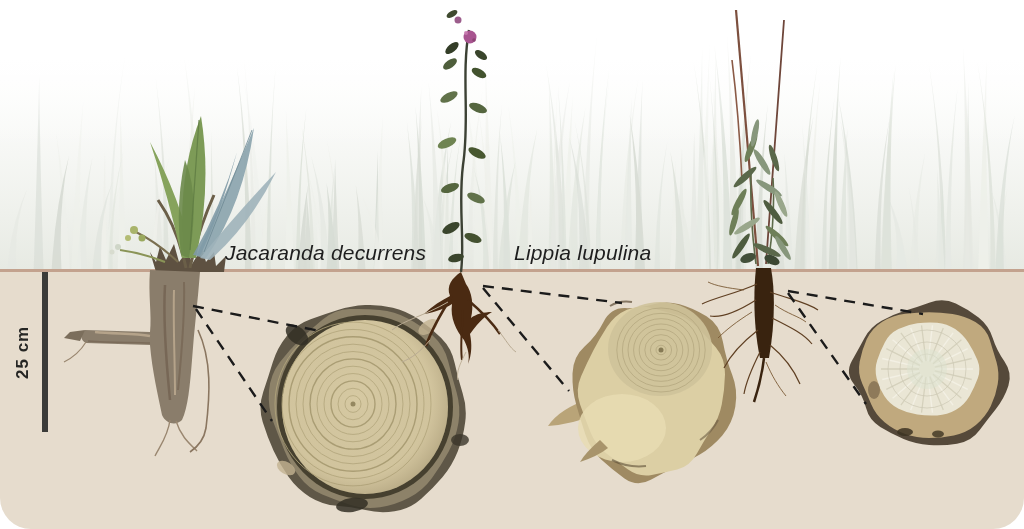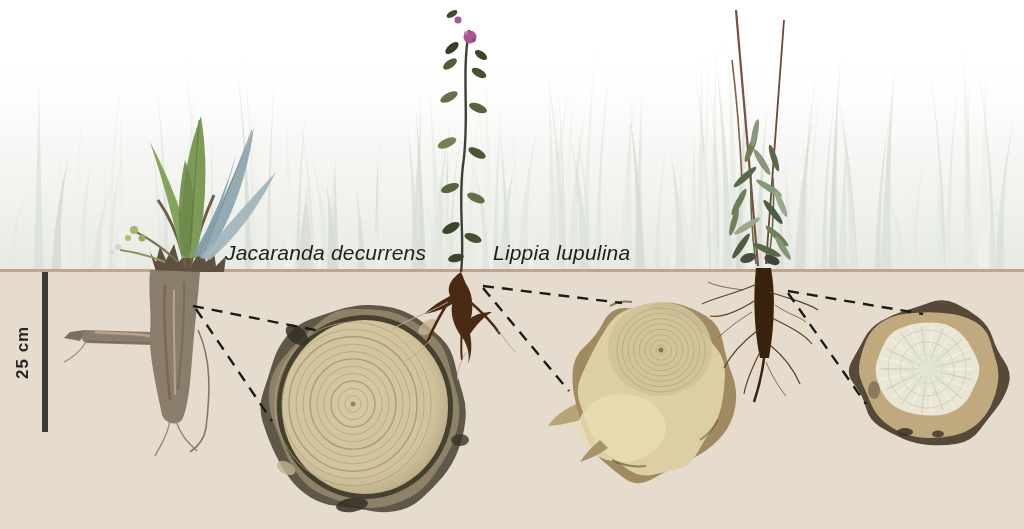--- a/index.html
+++ b/index.html
@@ -1,28 +1,29 @@
 <!DOCTYPE html>
 <html style="--soil: #e6dccd; --horizon: #c3a28e; --bar: #3b3b39; --label: #1e1e1e;"><head>
 <meta charset="utf-8">
 <style>
   html,body{margin:0;padding:0;background:#fff;}
   #figure-root{
     position:relative;width:1024px;height:529px;overflow:hidden;background:#fff;
     font-family:"Liberation Sans",sans-serif;
+    border-radius:31px;
   }
   .soil{position:absolute;left:0;top:272px;width:1024px;height:257px;background:var(--soil,#e6dccd);}
   .horizon{position:absolute;left:0;top:269px;width:1024px;height:3px;background:var(--horizon,#c3a28e);}
   #artwork{position:absolute;left:0;top:0;z-index:2;}
   .species-label{
     position:absolute;top:241px;z-index:3;font-style:italic;font-weight:500;
     font-size:21px;color:var(--label,#1e1e1e);white-space:nowrap;letter-spacing:0.2px;
   }
   .label-jacaranda{left:225px;}
-  .label-lippia{left:493px;font-style:italic;}
+  .label-lippia{left:514px;font-style:italic;}
   .label-mandevilla{left:818px;}
   .scale-bar{position:absolute;left:42px;top:272px;width:6px;height:160px;z-index:3;background:var(--bar,#3b3b39);}
   .scale-bar-label{
     position:absolute;left:8px;top:272px;width:30px;height:160px;z-index:3;
     display:flex;align-items:center;justify-content:center;
     writing-mode:vertical-rl;transform:rotate(180deg);
     font-weight:bold;font-size:17px;color:#262624;letter-spacing:1px;
   }
 </style>
 </head>

